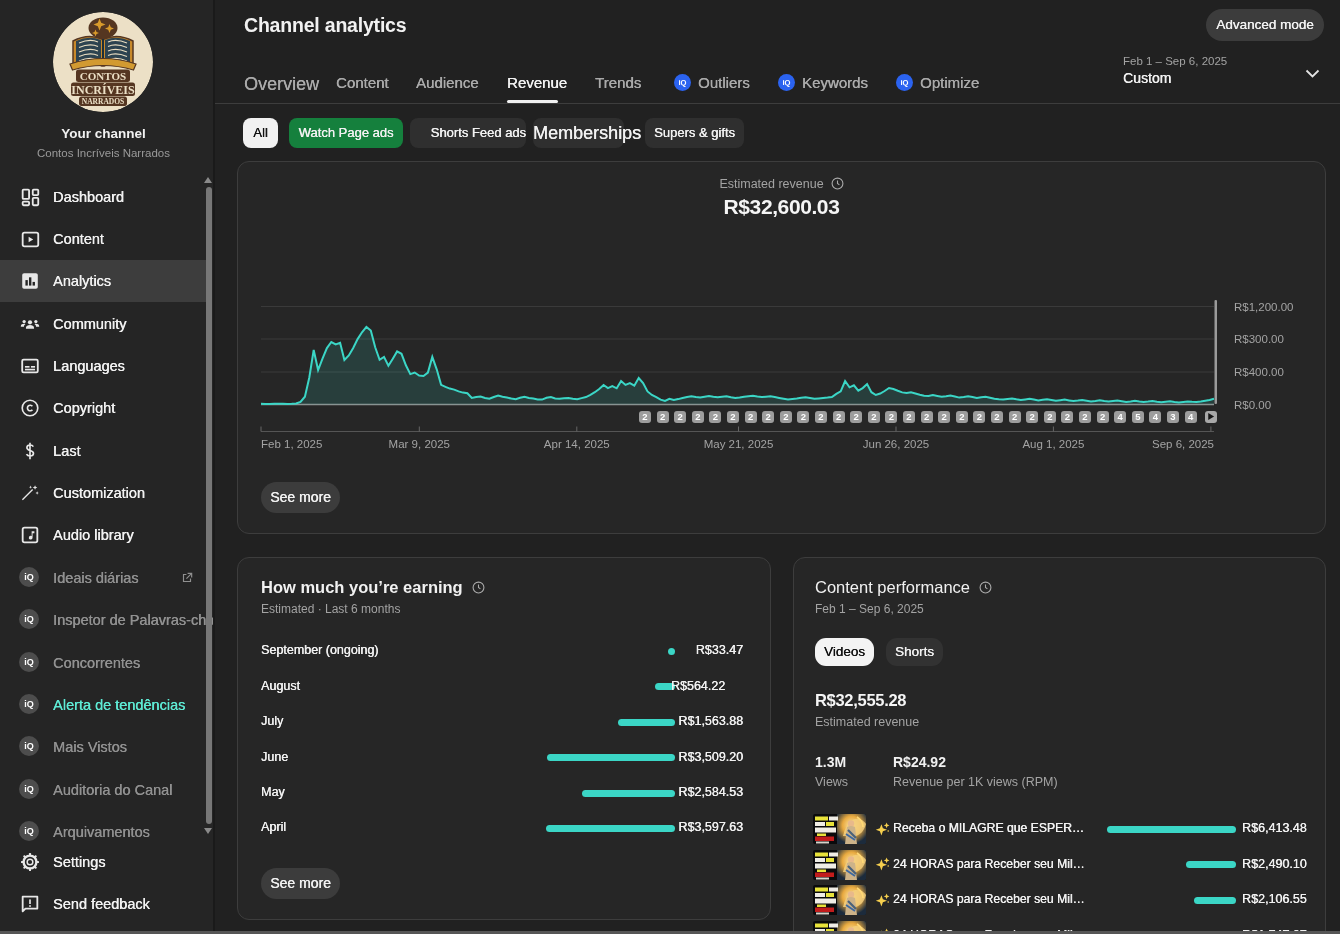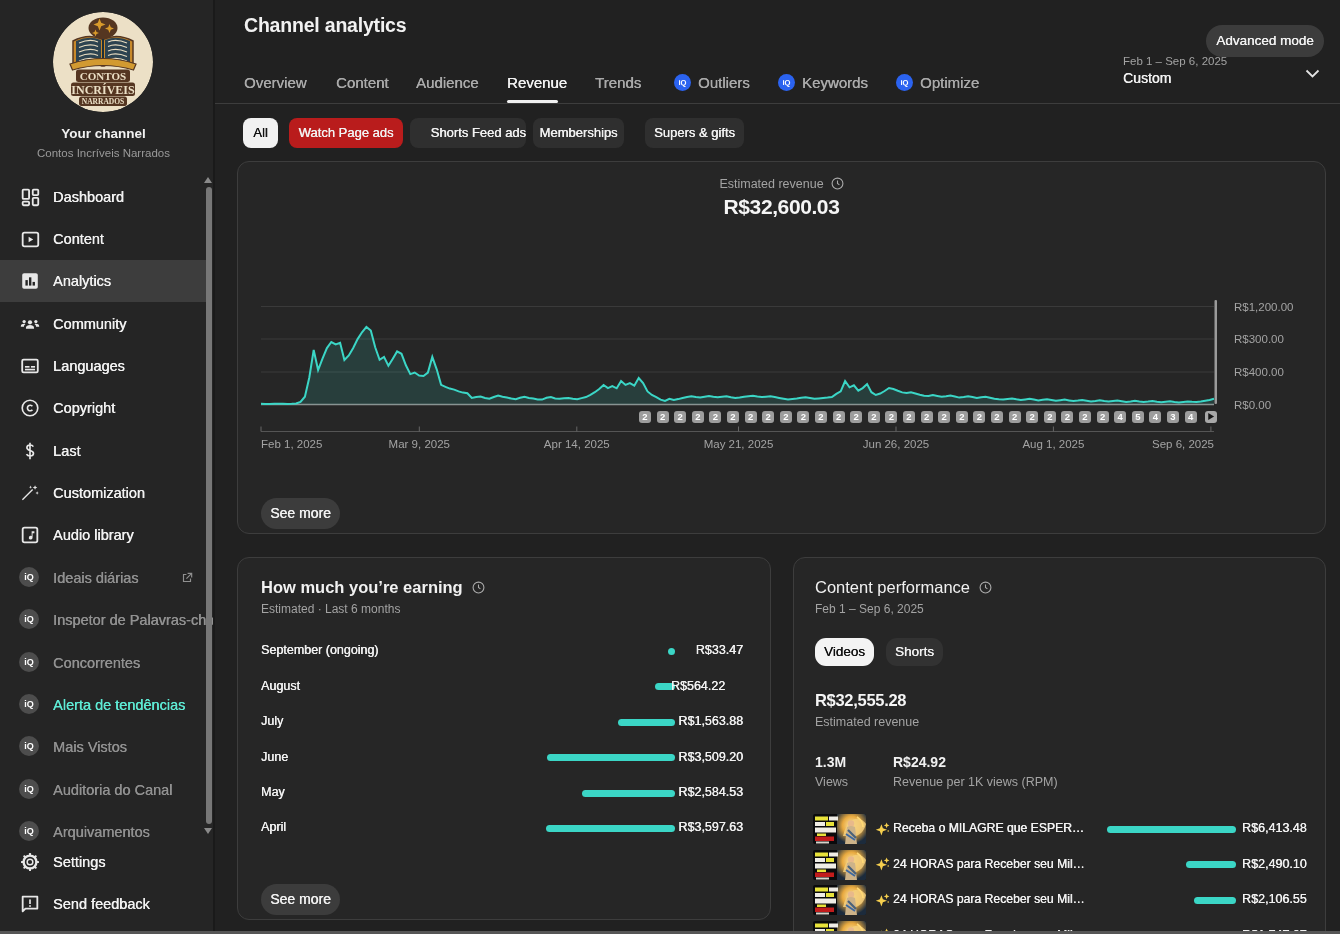--- a/index.html
+++ b/index.html
@@ -1,16 +1,16 @@
 <!DOCTYPE html>
 <html><head><meta charset="utf-8"><style>
 html,body{margin:0;padding:0;width:1340px;height:934px;overflow:hidden;background:#212121;font-family:"Liberation Sans",sans-serif;}
 .abs{position:absolute;}
 .card{position:absolute;background:#262626;border:1px solid #3d3d3d;border-radius:12px;box-sizing:border-box;}
-.pill{position:absolute;background:#3c3c3c;border-radius:16px;color:#f1f1f1;text-align:center;margin-top:16px;}
+.pill{position:absolute;background:#3c3c3c;border-radius:16px;color:#f1f1f1;text-align:center;}
 .med{text-shadow:0.35px 0 0 currentColor;}
 .bdg{position:absolute;top:248.5px;width:12px;height:12px;border-radius:3px;background:#9d9d9d;color:#fff;font-size:9.5px;font-weight:bold;text-align:center;line-height:12px;}
 </style></head><body>
 <div class="abs" style="left:0;top:0;width:215px;height:934px;background:#252525;border-right:2px solid #1a1a1a;box-sizing:border-box"></div>
 <div class="abs" style="left:53px;top:12px;width:100px;height:100px;border-radius:50%;overflow:hidden"><svg width="100" height="100" viewBox="0 0 100 100">
 <defs>
         <clipPath id="avc">
           <circle cx="50" cy="50" r="50"></circle>
         </clipPath>
       </defs>
@@ -167,21 +167,21 @@
 <svg class="abs" style="left:203px;top:176px" width="10" height="8" viewBox="0 0 10 8">
     <path d="M5 1l4 6H1z" fill="#8a8a8a"></path>
   </svg>
 <div class="abs" style="left:206px;top:187px;width:6px;height:637px;border-radius:3px;background:#777777"></div>
 <svg class="abs" style="left:203px;top:827px" width="10" height="8" viewBox="0 0 10 8">
     <path d="M5 7L1 1h8z" fill="#8a8a8a"></path>
   </svg>
 
 <div class="abs" style="left:244px;top:14px;font-size:19.5px;font-weight:bold;letter-spacing:-0.2px;color:#f1f1f1">Channel analytics</div>
 <div class="pill" style="left:1206px;top:9px;width:118px;height:32px;line-height:32px;font-size:13.5px;text-shadow:0.35px 0 0 currentColor">Advanced mode</div>
-<div class="med" style="position:absolute;left:244px;top:74px;font-size:15px;color:#aaaaaa">Overview</div>
+<div class="med" style="position:absolute;left:244px;top:74px;font-size:18px;color:#aaaaaa">Overview</div>
 <div class="med" style="position:absolute;left:336px;top:74px;font-size:15px;color:#aaaaaa">Content</div>
 <div class="med" style="position:absolute;left:416px;top:74px;font-size:15px;color:#aaaaaa">Audience</div>
 <div class="med" style="position:absolute;left:507px;top:74px;font-size:15px;color:#f1f1f1">Revenue</div>
 <div class="med" style="position:absolute;left:595px;top:74px;font-size:15px;color:#aaaaaa">Trends</div>
 <div style="position:absolute;left:507px;top:100px;width:51px;height:3px;background:#f1f1f1;border-radius:2px"></div>
 <div style="position:absolute;left:674px;top:74px;height:17px;display:flex;align-items:center;gap:7px">
     <span style="display:inline-flex">
       <svg width="17" height="17" viewBox="0 0 20 20">
         <circle cx="10" cy="10" r="10" fill="#2b63f0"></circle>
         <text x="10" y="10" font-size="9" font-weight="bold" fill="#fff" text-anchor="middle" dominant-baseline="central" font-family="Liberation Sans,sans-serif">iQ</text>
@@ -207,23 +207,23 @@
     </span>
     <span class="med" style="font-size:15px;color:#aaaaaa">Optimize</span>
   </div>
 <div class="abs" style="left:215px;top:103px;width:1125px;height:1px;background:#3d3d3d"></div>
 <div class="abs" style="left:1123px;top:55px;font-size:11.5px;color:#a3a3a3">Feb 1 – Sep 6, 2025</div>
 <div class="abs" style="left:1123px;top:70px;font-size:14px;color:#f1f1f1;text-shadow:0.35px 0 0 currentColor">Custom</div>
 <svg class="abs" style="left:1305px;top:69px" width="15" height="9" viewBox="0 0 15 9">
     <path d="M1.5 1.5L7.5 7.5l6-6" fill="none" stroke="#e3e3e3" stroke-width="1.8"></path>
   </svg>
 <div style="position:absolute;left:243px;top:118px;width:35px;height:30px;border-radius:8px;background:#f1f1f1;color:#0f0f0f;font-size:13px;text-align:center;line-height:30px;text-shadow:0.35px 0 0 currentColor">All</div>
-<div style="position:absolute;left:289px;top:118px;width:114px;height:30px;border-radius:8px;background:#b91c1c;color:#f1f1f1;font-size:13px;text-align:center;line-height:30px;text-shadow:0.35px 0 0 currentColor">Watch Page ads</div>
+<div style="position:absolute;left:289px;top:118px;width:114px;height:30px;border-radius:8px;background:#15803d;color:#f1f1f1;font-size:13px;text-align:center;line-height:30px;text-shadow:0.35px 0 0 currentColor">Watch Page ads</div>
 <div style="position:absolute;left:410px;top:118px;width:116px;height:30px;border-radius:8px;background:#2f2f2f;color:#f1f1f1;font-size:13px;text-align:right;line-height:30px;text-shadow:0.35px 0 0 currentColor">Shorts Feed ads</div>
-<div style="position:absolute;left:533px;top:118px;width:91px;height:30px;border-radius:8px;background:#2f2f2f;color:#f1f1f1;font-size:13px;text-align:center;line-height:30px;text-shadow:0.35px 0 0 currentColor">Memberships</div>
+<div style="position:absolute;left:533px;top:118px;width:91px;height:30px;border-radius:8px;background:#2f2f2f;color:#f1f1f1;font-size:18px;text-align:center;line-height:30px;text-shadow:0.35px 0 0 currentColor">Memberships</div>
 <div style="position:absolute;left:645px;top:118px;width:99px;height:30px;border-radius:8px;background:#2f2f2f;color:#f1f1f1;font-size:13px;text-align:center;line-height:30px;text-shadow:0.35px 0 0 currentColor">Supers &amp; gifts</div>
 
 <div class="card" style="left:237px;top:161px;width:1089px;height:373px">
   <div style="position:absolute;left:0;top:15px;width:100%;text-align:center;font-size:12.5px;color:#a3a3a3">Estimated revenue&nbsp;&nbsp;<span style="display:inline-block;vertical-align:-2px"><svg width="13" height="13" viewBox="0 0 24 24">
           <circle cx="12" cy="12" r="10" fill="none" stroke="#aaaaaa" stroke-width="2"></circle>
           <path d="M12 6.5V12l3.5 2.5" fill="none" stroke="#aaaaaa" stroke-width="2"></path>
         </svg></span></div>
   <div style="position:absolute;left:0;top:33px;width:100%;text-align:center;font-size:21px;font-weight:bold;letter-spacing:-0.4px;color:#f5f5f5">R$32,600.03</div>
   <svg width="1089" height="373" viewBox="237 161 1089 373" style="position:absolute;left:0;top:0">
 <line x1="260" y1="305.5" x2="1213" y2="305.5" stroke="#3a3a3a" stroke-width="1"></line>

